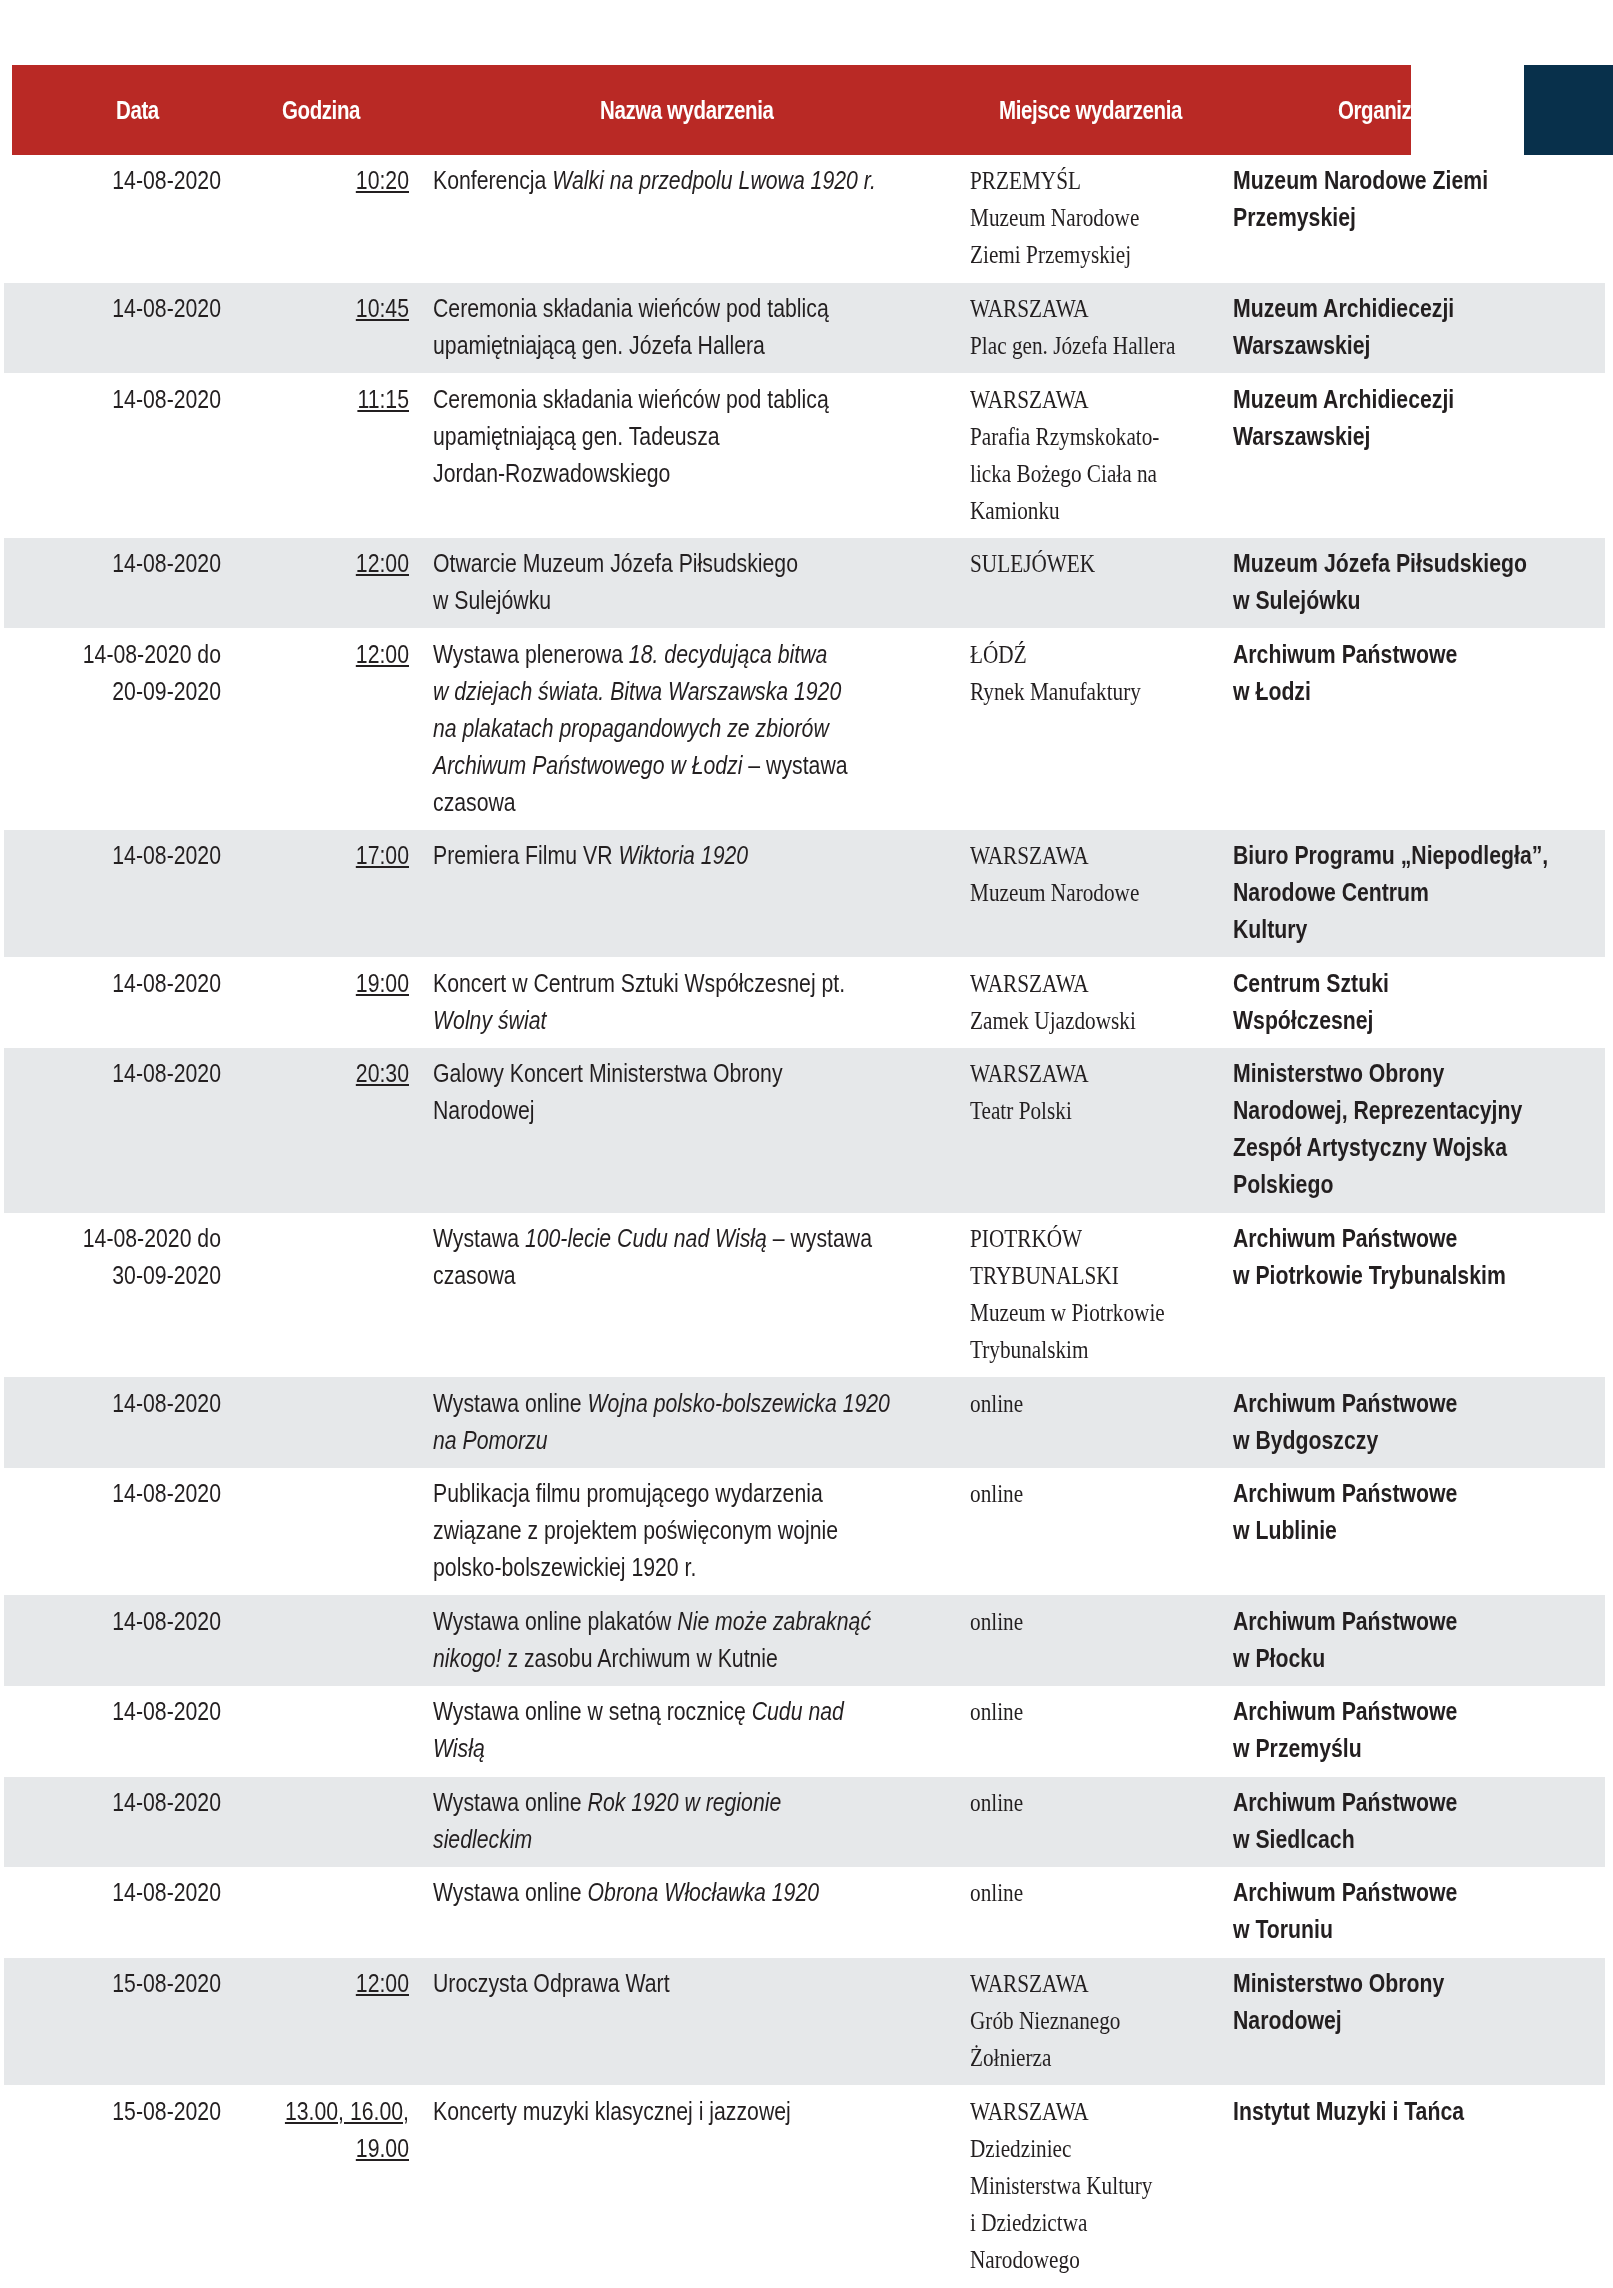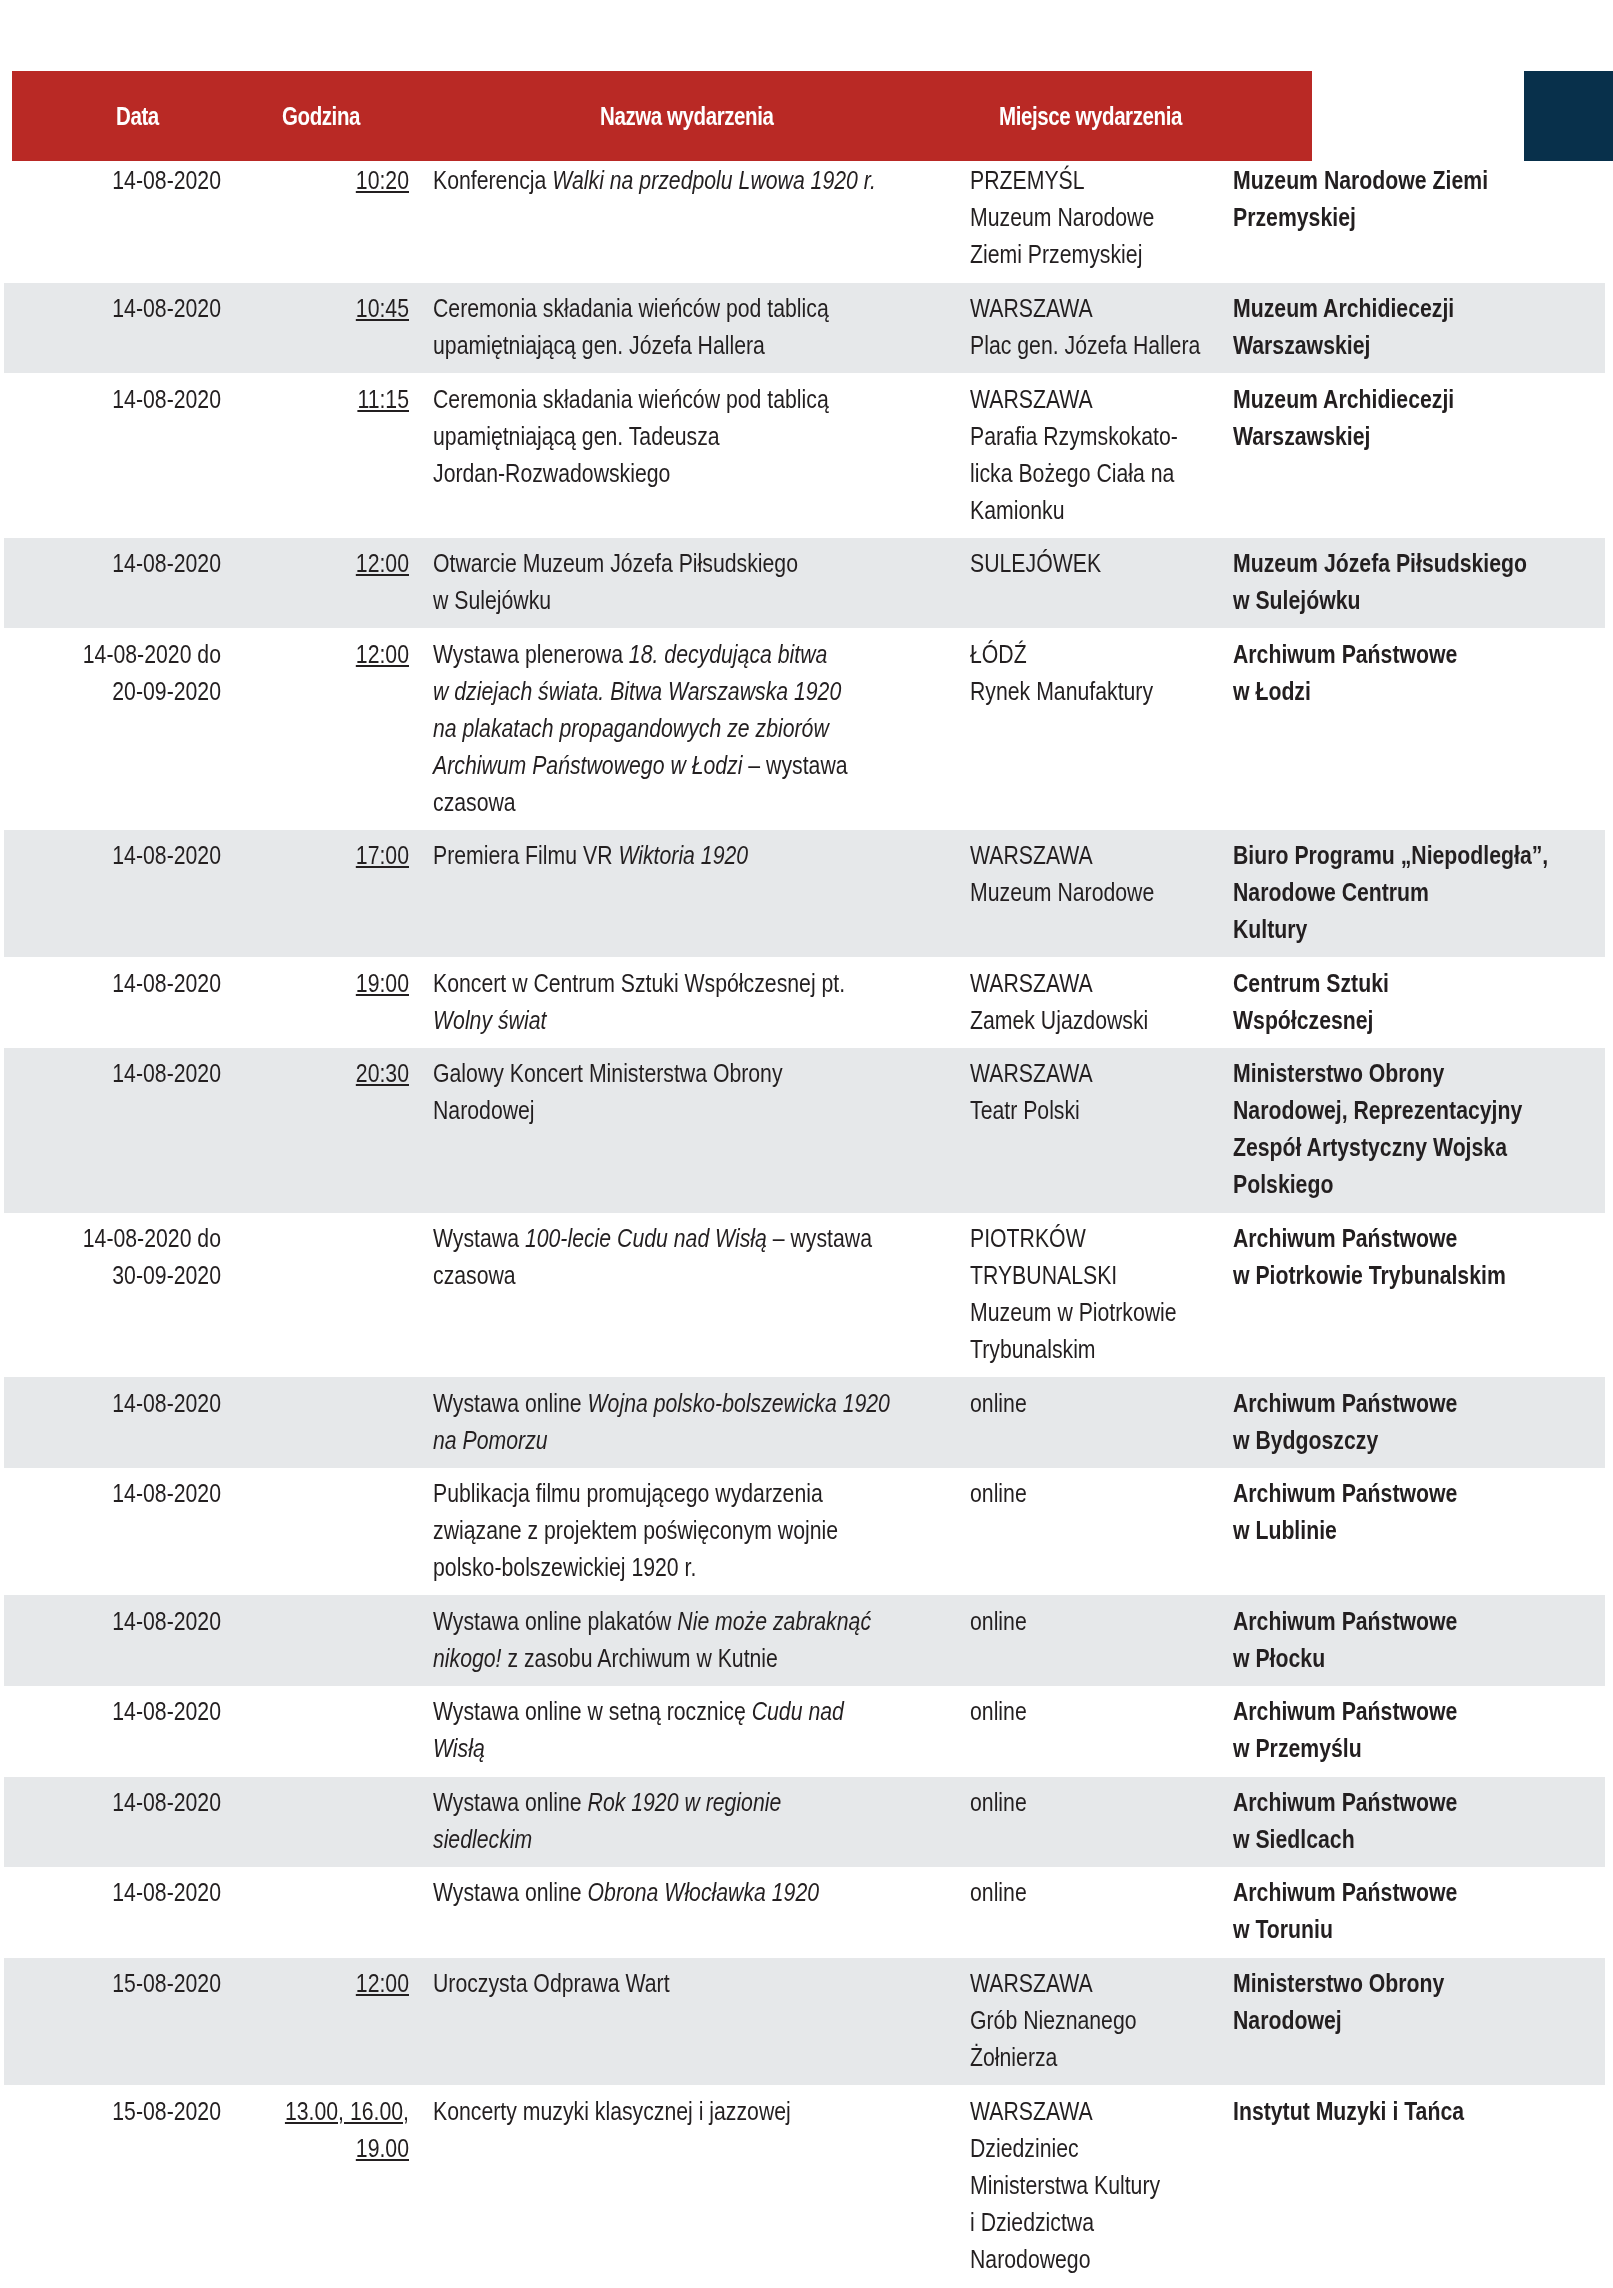--- a/index.html
+++ b/index.html
@@ -2,21 +2,21 @@
 <html style="font-size:14.8px"><head>
 <meta charset="utf-8">
 <style>
   html, body { margin: 0; padding: 0; background: #ffffff; }
   body {
     width: 1613px; height: 2289px; position: relative; overflow: hidden;
     font-family: "Liberation Sans Narrow", "Liberation Sans", sans-serif;
     color: #231f20;
   }
   .header {
-    position: absolute; left: 12px; top: 71px; width: 1300px; height: 90px;
+    position: absolute; left: 12px; top: 65px; width: 1399px; height: 90px;
     background: #b92925; display: flex; align-items: center;
   }
   .header .navy {
     position: absolute; left: 1512px; top: 0; width: 90px; height: 90px; background: #08304b;
   }
   .hcell {
     position: absolute; top: 0; height: 90px; line-height: 90px;
     color: #ffffff; font-weight: bold; font-size: 25px; letter-spacing: -0.5px;
     font-family: "Liberation Sans", sans-serif; transform: scaleX(0.82); transform-origin: left center;
     white-space: nowrap;
@@ -28,21 +28,21 @@
     position: relative; font-size: 25px; line-height: 37px;
     padding-top: 7.4px; padding-bottom: 9.2px; box-sizing: border-box;
     white-space: nowrap;
   }
   .cell .ln { display: block; transform: scaleX(0.85); transform-origin: left top; }
   .c-date { width: 217px; text-align: right; }
   .c-date .ln { transform-origin: right top; }
   .c-time { width: 188px; text-align: right; text-decoration: underline; }
   .c-time .ln { transform-origin: right top; }
   .c-name { width: 561px; padding-left: 24px; }
-  .c-place { width: 263px; }
+  .c-place { width: 263px; font-family: Liberation Serif, serif; }
   .c-org { width: 369px; font-weight: bold; }
   .it { font-style: italic; }
 </style>
 </head>
 <body>
 
 <div class="header">
   <span class="hcell" style="left:104px">Data</span>
   <span class="hcell" style="left:270px">Godzina</span>
   <span class="hcell" style="left:588px">Nazwa wydarzenia</span>

